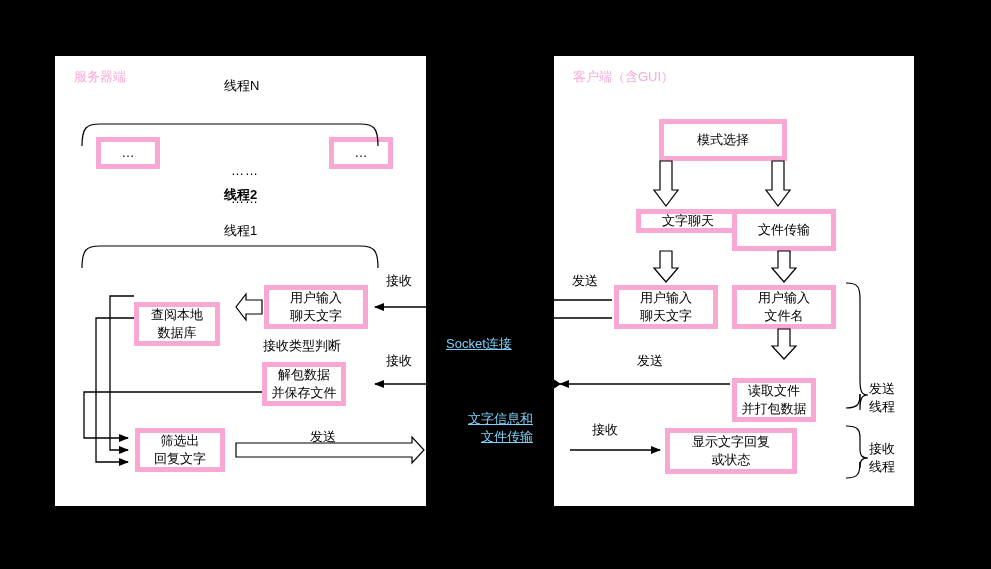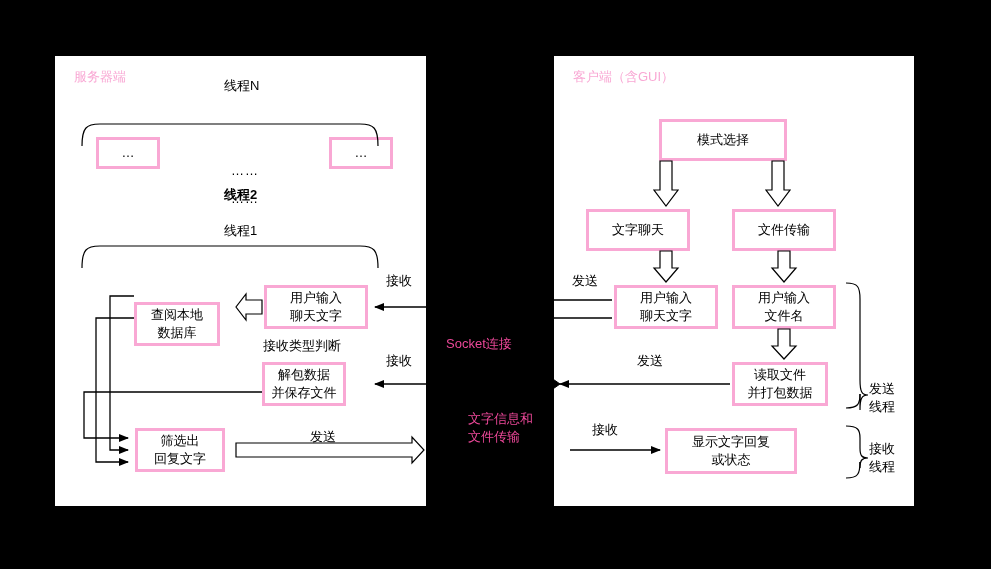--- a/index.html
+++ b/index.html
@@ -35,42 +35,43 @@
   }
   .panel-title {
     position: absolute;
     font-size: 13px;
     color: #f9a8d4;
     white-space: nowrap;
   }
   .box {
     position: absolute;
     background: #ffffff;
-    border: 3px solid #f9a8d4;
+    border: 5px solid #f9a8d4;
     box-sizing: border-box;
     display: flex;
     flex-direction: column;
     align-items: center;
     justify-content: center;
     font-size: 13px;
     color: #000000;
     line-height: 1.35;
     text-align: center;
     white-space: pre-line;
   }
   .label {
     position: absolute;
     font-size: 13px;
     color: #000000;
     white-space: pre-line;
-    text-align: left;
+    text-align: right;
     line-height: 1.35;
   }
   .label.gray {
-    color: #ec4899;
+    color: #7dd3fc;
+    text-decoration: underline;
   }
   .dots {
     position: absolute;
     font-size: 13px;
     color: #000000;
     letter-spacing: 1px;
   }
   svg.overlay {
     position: absolute;
     left: 0;
@@ -108,27 +109,27 @@
 
   <div class="label" style="left:386px; top:272px;">接收</div>
   <div class="label" style="left:263px; top:337px;">接收类型判断</div>
   <div class="label" style="left:386px; top:352px;">接收</div>
   <div class="label" style="left:310px; top:428px;">发送</div>
 
   <div class="panel" id="client-panel"></div>
   <div class="panel-title" style="left:573px; top:68px;">客户端（含GUI）</div>
 
   <div class="box" style="left:659px; top:119px; width:128px; height:42px;">模式选择</div>
-  <div class="box" style="left:586px; top:209px; width:104px; height:42px;">文字聊天</div>
+  <div class="box" style="left:636px; top:209px; width:104px; height:24px;">文字聊天</div>
   <div class="box" style="left:732px; top:209px; width:104px; height:42px;">文件传输</div>
   <div class="box" style="left:614px; top:285px; width:104px; height:44px;">用户输入
 聊天文字</div>
   <div class="box" style="left:732px; top:285px; width:104px; height:44px;">用户输入
 文件名</div>
-  <div class="box" style="left:732px; top:362px; width:96px; height:44px;">读取文件
+  <div class="box" style="left:732px; top:378px; width:84px; height:44px;">读取文件
 并打包数据</div>
   <div class="box" style="left:665px; top:428px; width:132px; height:46px;">显示文字回复
 或状态</div>
 
   <div class="label" style="left:572px; top:272px;">发送</div>
   <div class="label" style="left:637px; top:352px;">发送</div>
   <div class="label" style="left:592px; top:421px;">接收</div>
   <div class="label" style="left:869px; top:380px;">发送
 线程</div>
   <div class="label" style="left:869px; top:440px;">接收

